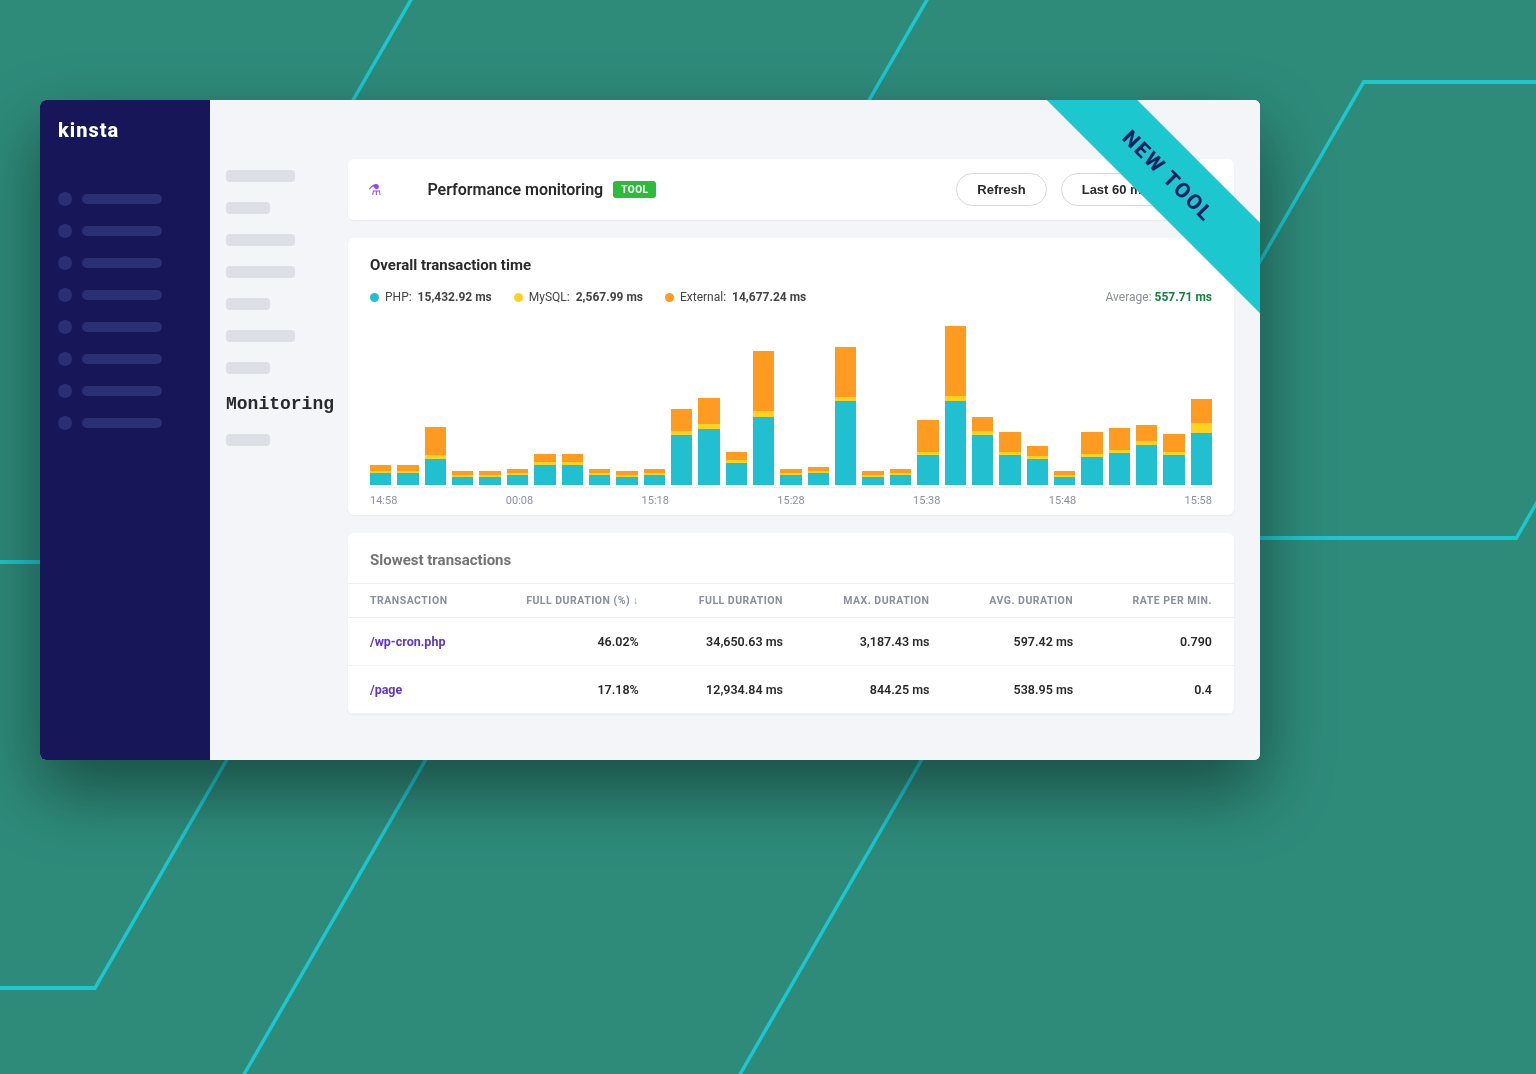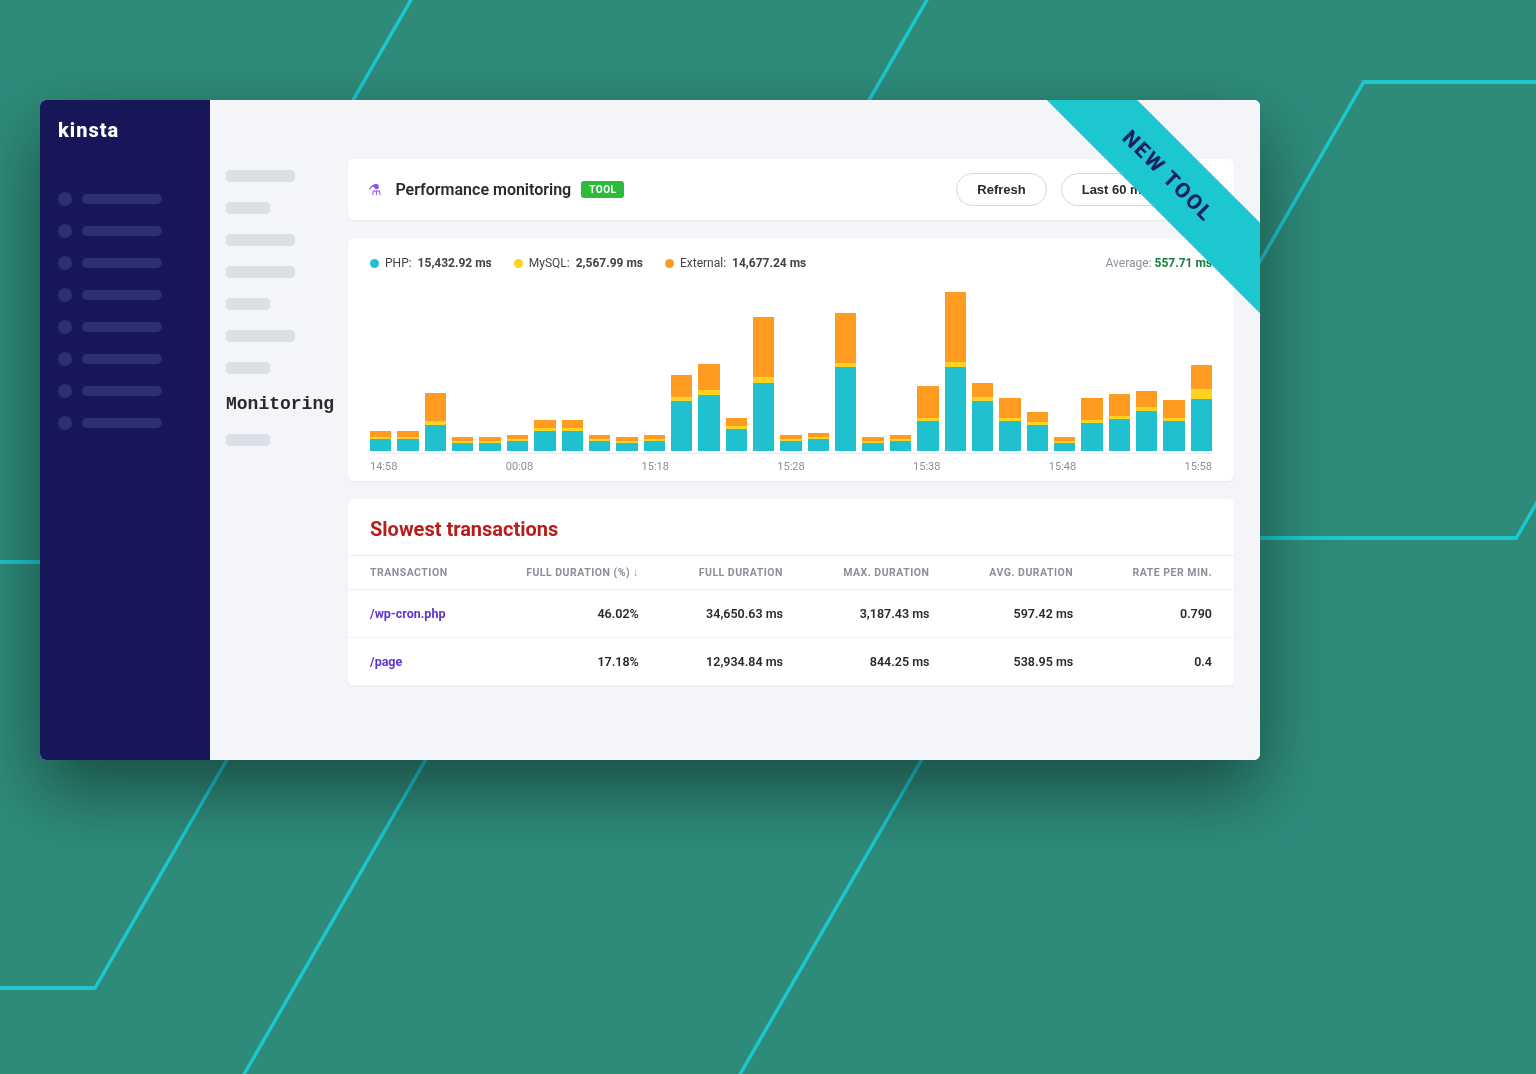--- a/index.html
+++ b/index.html
@@ -57,21 +57,21 @@
   .main { flex: 1; background: #f4f5f8; padding: 18px 0 0; overflow: hidden; display: flex; flex-direction: column; }
   .page-title { font-size: 22px; font-weight: 700; color: #2a2a2a; padding: 0 0 16px 0; margin-left: -112px; }
 
   .panel-wrap { padding: 0 26px 0 8px; display: flex; flex-direction: column; gap: 18px; }
 
   .toolbar {
     background: #fff; border-radius: 6px; padding: 14px 20px;
     display: flex; align-items: center; gap: 14px;
     box-shadow: 0 1px 2px rgba(0,0,0,.05);
   }
-  .tb-title { font-size: 16px; font-weight: 600; color: #2a2a2a; display: flex; align-items: center; gap: 10px; }
+  .tb-title { font-size: 16px; font-weight: 600; color: #2a2a2a; display: flex; align-items: center; gap: 10px; margin-left: 32px; }
   .flask { color: #8a4bff; font-size: 15px; }
   .live-badge {
     background: #2dbb3b; color: #fff; font-size: 10px; font-weight: 700;
     padding: 3px 8px; border-radius: 3px; letter-spacing: .5px;
   }
   .spacer { flex: 1; }
   .pill {
     border: 1px solid #d4d7e0; border-radius: 22px; padding: 8px 20px;
     font-size: 13px; font-weight: 600; color: #2a2a2a; background: #fff;
     display: inline-flex; align-items: center; gap: 8px; cursor: pointer;
@@ -102,21 +102,21 @@
   .bar-col { flex: 1; display: flex; flex-direction: column; justify-content: flex-end; }
   .seg { width: 100%; }
   .seg.ext   { background: #ff9b21; }
   .seg.mysql { background: #ffd21f; }
   .seg.php   { background: #21c0d1; }
 
   .xaxis { display: flex; justify-content: space-between; font-size: 11px; color: #8a8f99; padding: 6px 0 0; }
 
   
   .table-card { background:#fff; border-radius:6px; box-shadow:0 1px 2px rgba(0,0,0,.05); overflow:hidden; }
-  .table-card h3 { font-size: 20px; font-weight: 700; color:#b91c1c; padding: 18px 22px 14px; }
+  .table-card h3 { font-size: 15px; font-weight: 700; color:#737373; padding: 18px 22px 14px; }
   table { width:100%; border-collapse: collapse; font-size: 12.5px; }
   thead th {
     text-align: left; font-size: 10.5px; letter-spacing: .5px; color:#8a8f99;
     font-weight: 700; padding: 10px 22px; border-top:1px solid #eceef3; border-bottom:1px solid #eceef3;
     text-transform: uppercase;
   }
   thead th.r, tbody td.r { text-align: right; }
   tbody td { padding: 16px 22px; border-bottom: 1px solid #f1f2f6; color:#2a2a2a; font-weight:600; }
   tbody td.link { color:#5e33d1; font-weight:700; }
   .sort-arrow { font-size: 10px; }
@@ -200,20 +200,21 @@
         <button class="pill">
           <span>Refresh</span>
         </button>
         <button class="pill">
           <span>Last 60 minutes</span>
           <span class="chev">▾</span>
         </button>
       </div>
 
       <section class="card">
+        <h3>Overall transaction time</h3>
 
         <div class="legend-row">
           <span class="item">
               <span class="ldot php"></span>
             <span>PHP:</span>
             <span class="val">15,432.92 ms</span>
             </span>
           <span class="item">
               <span class="ldot mysql"></span>
             <span>MySQL:</span>

